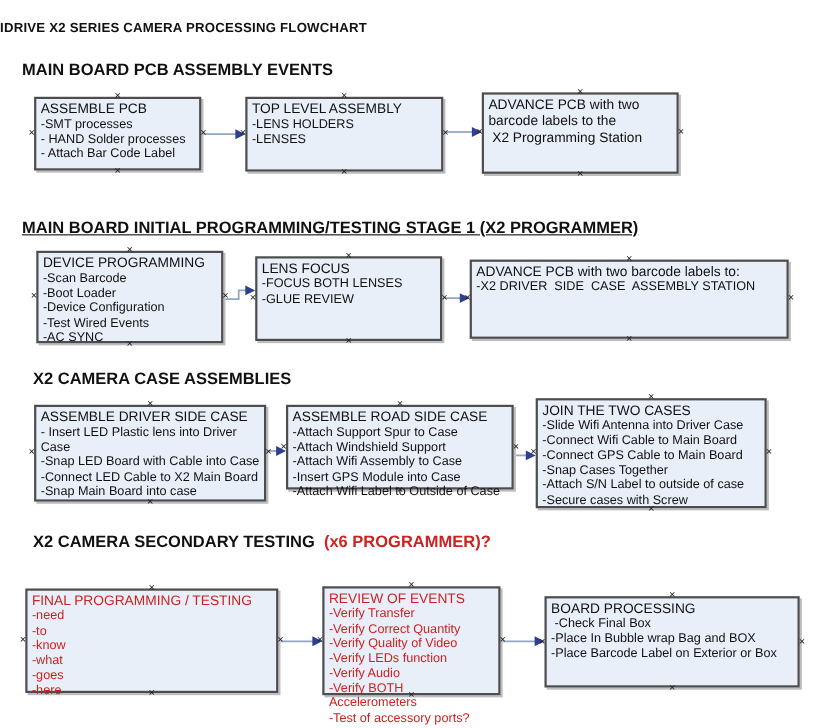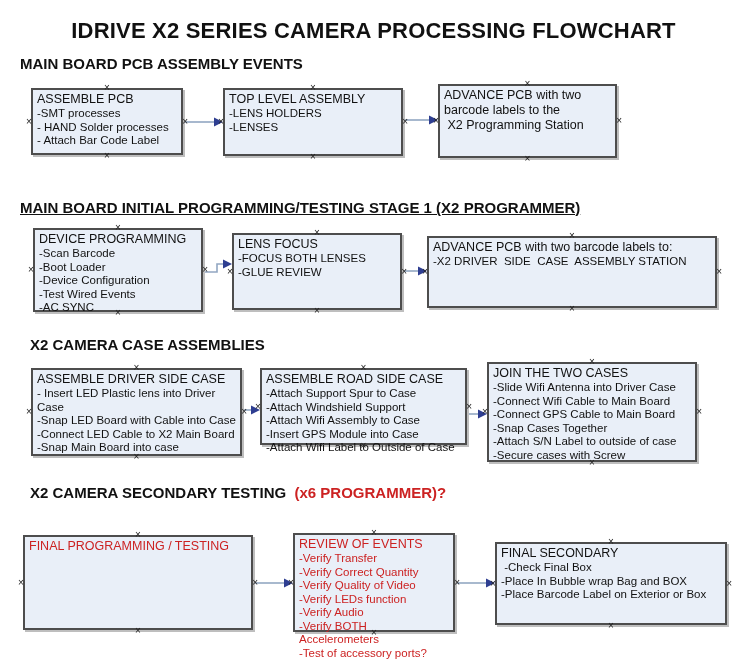--- a/index.html
+++ b/index.html
@@ -6,22 +6,22 @@
     --box_fill:#e9eff8; --box_border:#4d4d4d; --red:#cc2222;
     --arrow_line:#92a7c2; --arrow_head:#2e3e91; --text:#111111;
   }
   html,body{margin:0;padding:0;}
   body{
     width:747px;height:662px;position:relative;background:#ffffff;
     font-family:"Liberation Sans", sans-serif;color:var(--text);
     overflow:hidden;
   }
   .page-title{
-    position:absolute;left:0;top:18px;width:747px;text-align:center;
-    font-size:22px;font-weight:bold;letter-spacing:.2px;
+    position:absolute;left:0;top:18px;width:747px;
+    font-size:12px;font-weight:bold;letter-spacing:.2px;
   }
   .section-header{
     position:absolute;font-size:15px;font-weight:bold;white-space:pre;
   }
   .s1{left:20px;top:55px;}
   .s2{left:20px;top:199px;text-decoration:underline;}
   .s3{left:30px;top:336px;}
   .s4{left:30px;top:484px;}
   .red-part{color:var(--red);}
   .flow-box{
@@ -166,20 +166,28 @@
       <div class="box-line">-Secure cases with Screw</div>
     </div>
 <span class="handle h-t">×</span>
     <span class="handle h-b">×</span>
     <span class="handle h-l">×</span>
     <span class="handle h-r">×</span>
   </div>
 
 <div class="flow-box red-box" style="left:23px;top:535px;width:230px;height:95px;">
   <div class="box-title">FINAL PROGRAMMING / TESTING</div>
+  <div class="box-items">
+      <div class="box-line">-need</div>
+      <div class="box-line">-to</div>
+      <div class="box-line">-know</div>
+      <div class="box-line">-what</div>
+      <div class="box-line">-goes</div>
+      <div class="box-line">-here</div>
+    </div>
 <span class="handle h-t">×</span>
     <span class="handle h-b">×</span>
     <span class="handle h-l">×</span>
     <span class="handle h-r">×</span>
   </div>
 <div class="flow-box red-box" style="left:293px;top:533px;width:162px;height:99px;">
   <div class="box-title">REVIEW OF EVENTS</div>
   <div class="box-items">
       <div class="box-line">-Verify Transfer</div>
       <div class="box-line">-Verify Correct Quantity</div>
@@ -188,21 +196,21 @@
       <div class="box-line">-Verify Audio</div>
       <div class="box-line">-Verify BOTH Accelerometers</div>
       <div class="box-line">-Test of accessory ports?</div>
     </div>
 <span class="handle h-t">×</span>
     <span class="handle h-b">×</span>
     <span class="handle h-l">×</span>
     <span class="handle h-r">×</span>
   </div>
 <div class="flow-box" style="left:495px;top:542px;width:232px;height:83px;">
-  <div class="box-title">FINAL SECONDARY</div>
+  <div class="box-title">BOARD PROCESSING</div>
   <div class="box-items">
       <div class="box-line"> -Check Final Box</div>
       <div class="box-line">-Place In Bubble wrap Bag and BOX</div>
       <div class="box-line">-Place Barcode Label on Exterior or Box</div>
     </div>
 <span class="handle h-t">×</span>
     <span class="handle h-b">×</span>
     <span class="handle h-l">×</span>
     <span class="handle h-r">×</span>
   </div>

